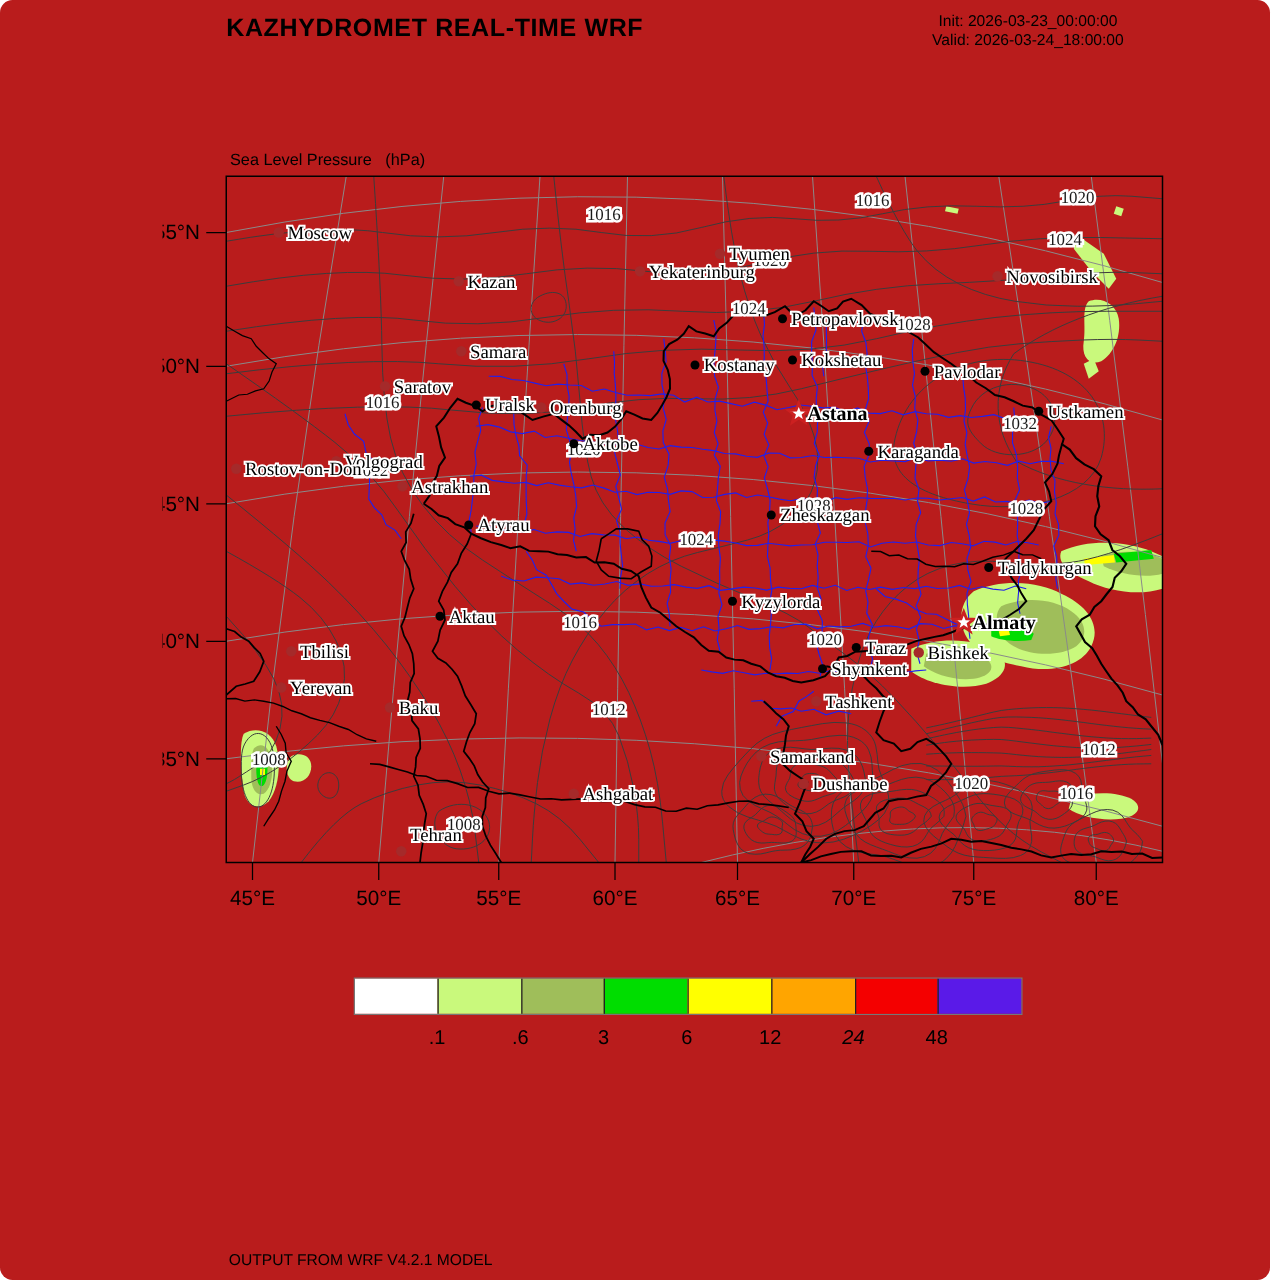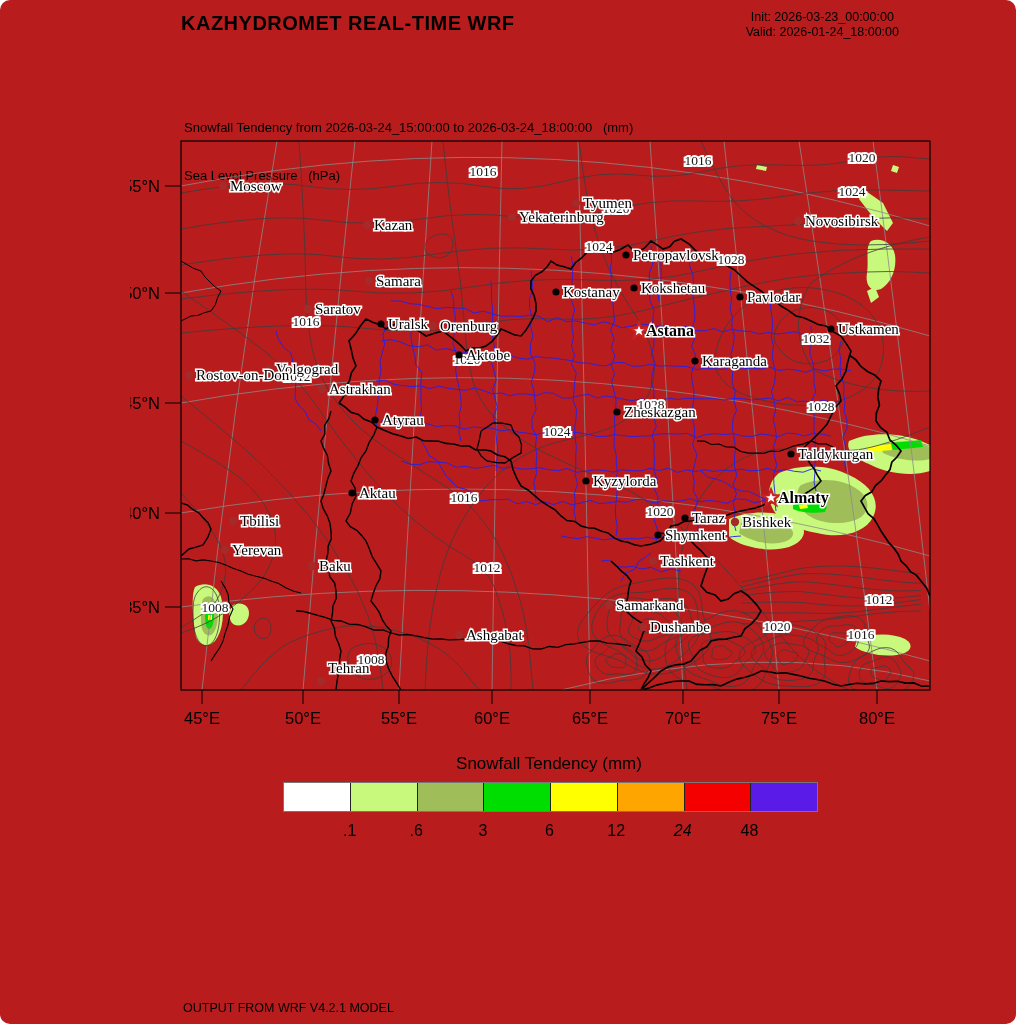--- a/index.html
+++ b/index.html
@@ -20,24 +20,23 @@
   .axis-label{font-family:"Liberation Sans",sans-serif;}
 </style>
 </head>
 <body>
 
 <div id="page">
 
   <div class="title">KAZHYDROMET REAL-TIME WRF</div>
   <div class="timestamps">
     <div>Init: 2026-03-23_00:00:00</div>
-    <div>Valid: 2026-01-24_18:00:00</div>
+    <div>Valid: 2026-03-24_18:00:00</div>
   </div>
   <div class="subtitle">
-    <div>Snowfall Tendency from 2026-03-24_15:00:00 to 2026-03-24_18:00:00   (mm)</div>
     <div>Sea Level Pressure   (hPa)</div>
   </div>
 
   <svg id="mapsvg" width="820" height="610" viewBox="0 0 820 610">
     <defs>
       <clipPath id="mapclip">
           <rect x="0" y="0" width="749" height="549"></rect>
         </clipPath>
     </defs>
 
@@ -391,21 +390,20 @@
             <g>
               <circle cx="140" cy="540" r="4.2" fill="#a52a2a"></circle>
               <text x="147" y="532" font-size="15" font-weight="normal" fill="#000" paint-order="stroke" stroke="#ffffff" stroke-width="3">Tehran</text>
             </g>
           </g>
       </g>
       <rect x="0" y="0" width="749" height="549" fill="none" stroke="#000" stroke-width="1.2"></rect>
     </g>
   </svg>
 
-  <div class="cbar-title">Snowfall Tendency  (mm)</div>
   <div class="cbar" id="cbar">
       <div class="cell" style="background: rgb(255, 255, 255);"></div>
       <div class="cell" style="background: rgb(201, 249, 124);"></div>
       <div class="cell" style="background: rgb(159, 190, 90);"></div>
       <div class="cell" style="background: rgb(0, 221, 0);"></div>
       <div class="cell" style="background: rgb(255, 255, 0);"></div>
       <div class="cell" style="background: rgb(255, 165, 0);"></div>
       <div class="cell" style="background: rgb(244, 0, 0);"></div>
       <div class="cell" style="background: rgb(90, 26, 232);"></div>
     </div>

